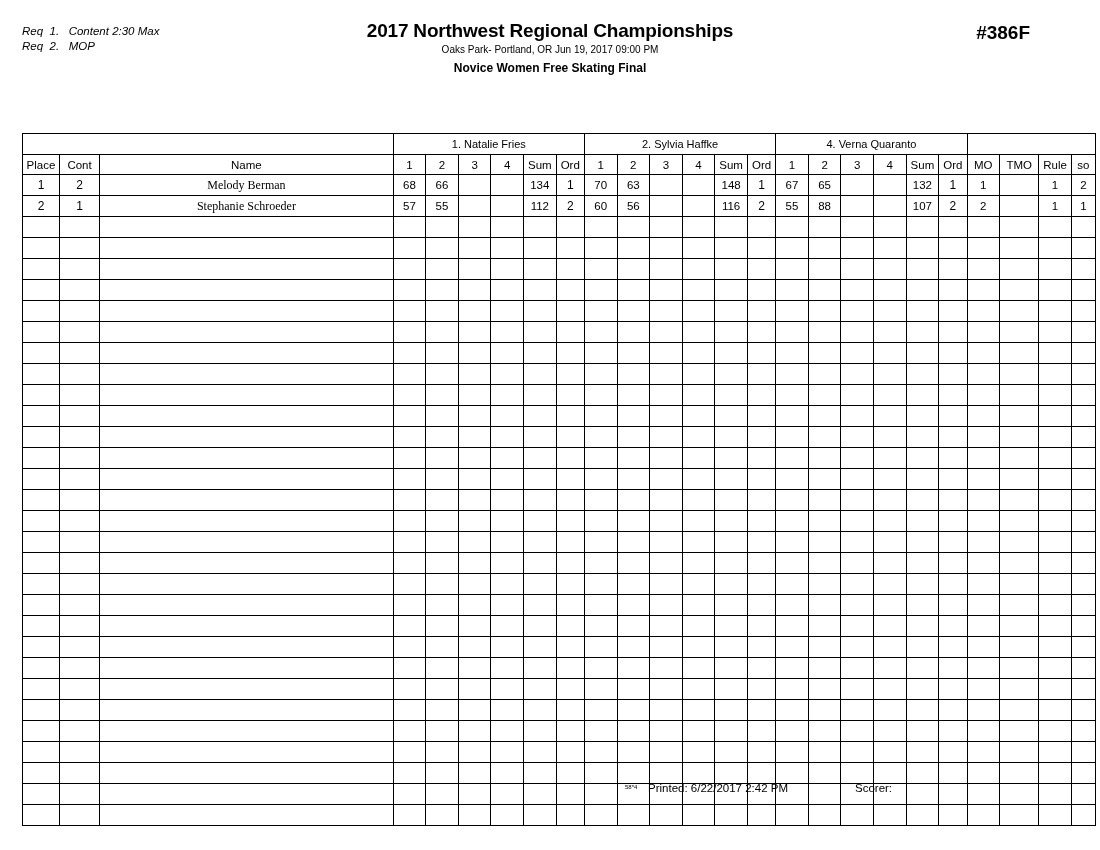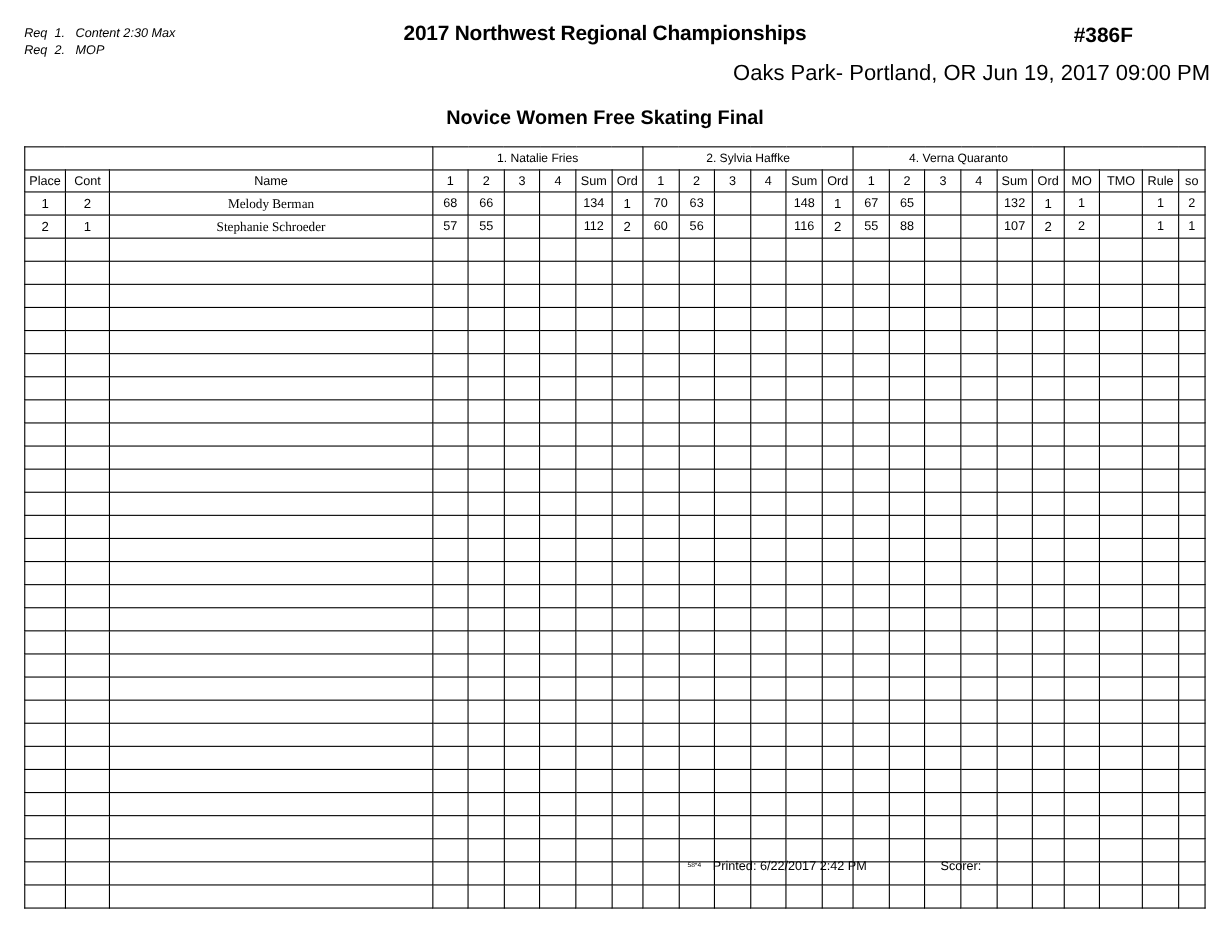--- a/index.html
+++ b/index.html
@@ -32,28 +32,27 @@
     top: 20px;
     width: 1100px;
     text-align: center;
   }
   .title-main {
     font-size: 19px;
     font-weight: bold;
     letter-spacing: -0.2px;
   }
   .title-sub {
-    font-size: 20px;
-    margin-top: 14px;
-    text-align: right;
+    font-size: 10px;
+    margin-top: 2px;
   }
   .title-event {
-    font-size: 18px;
+    font-size: 12px;
     font-weight: bold;
-    margin-top: 18px;
+    margin-top: 6px;
   }
   .title-report {
     font-size: 15px;
     margin-top: 5px;
   }
 
   .event-number {
     position: absolute;
     right: 70px;
     top: 22px;

